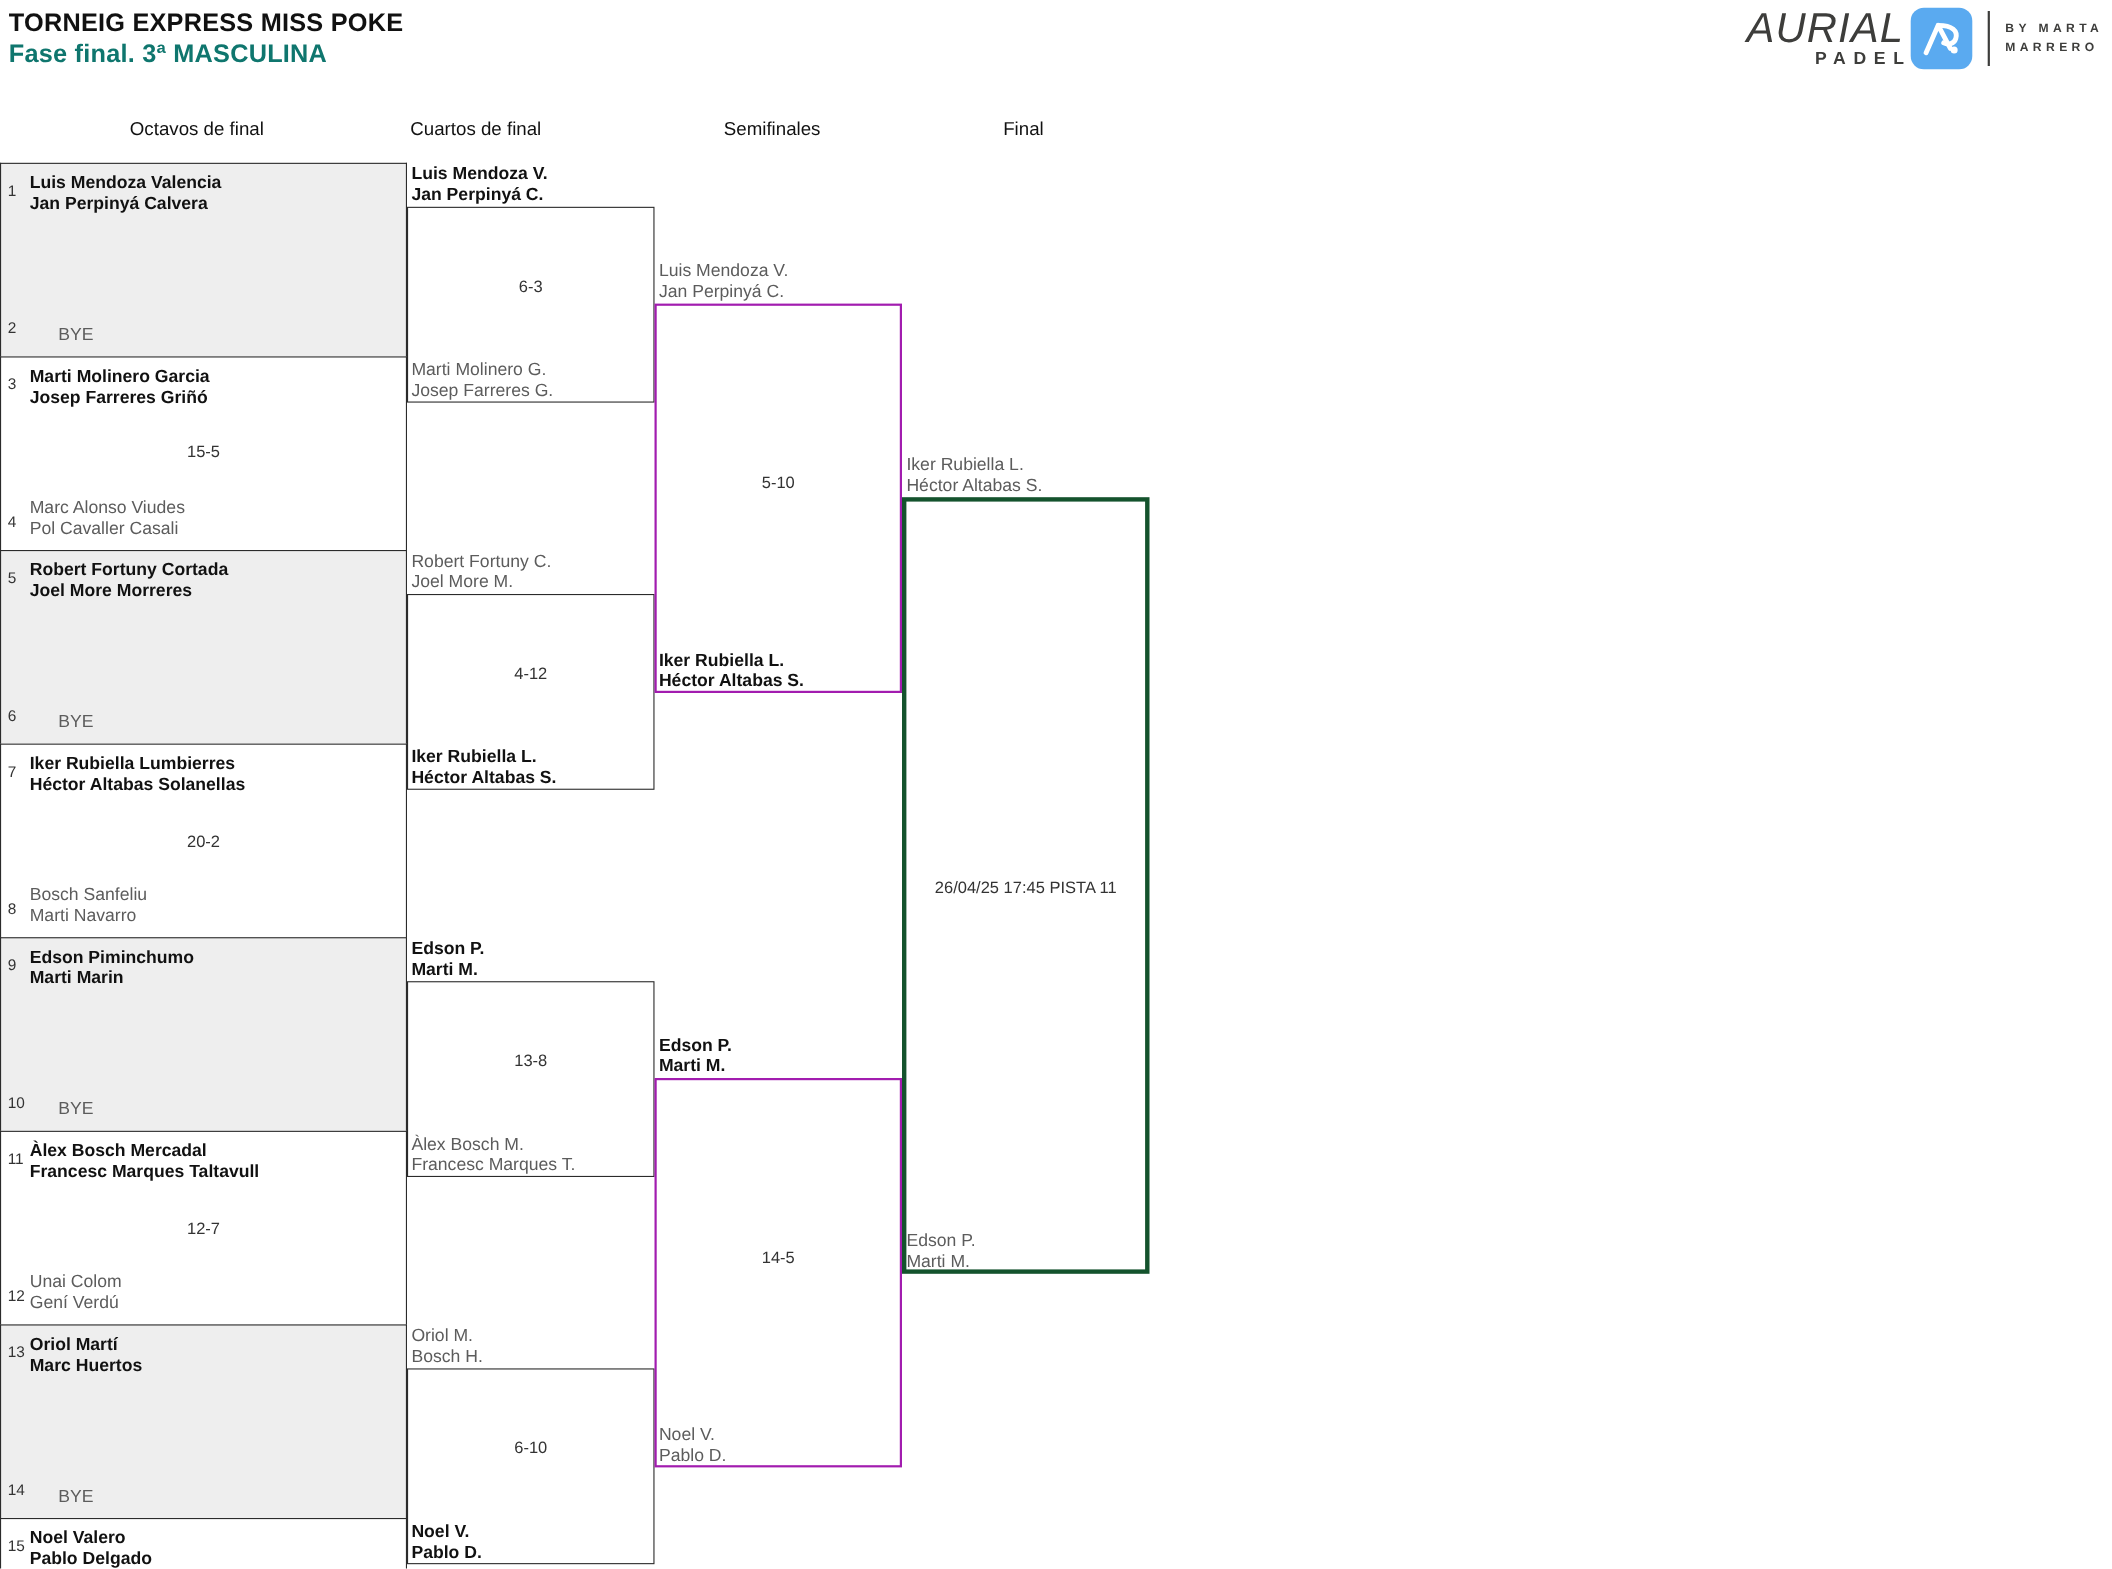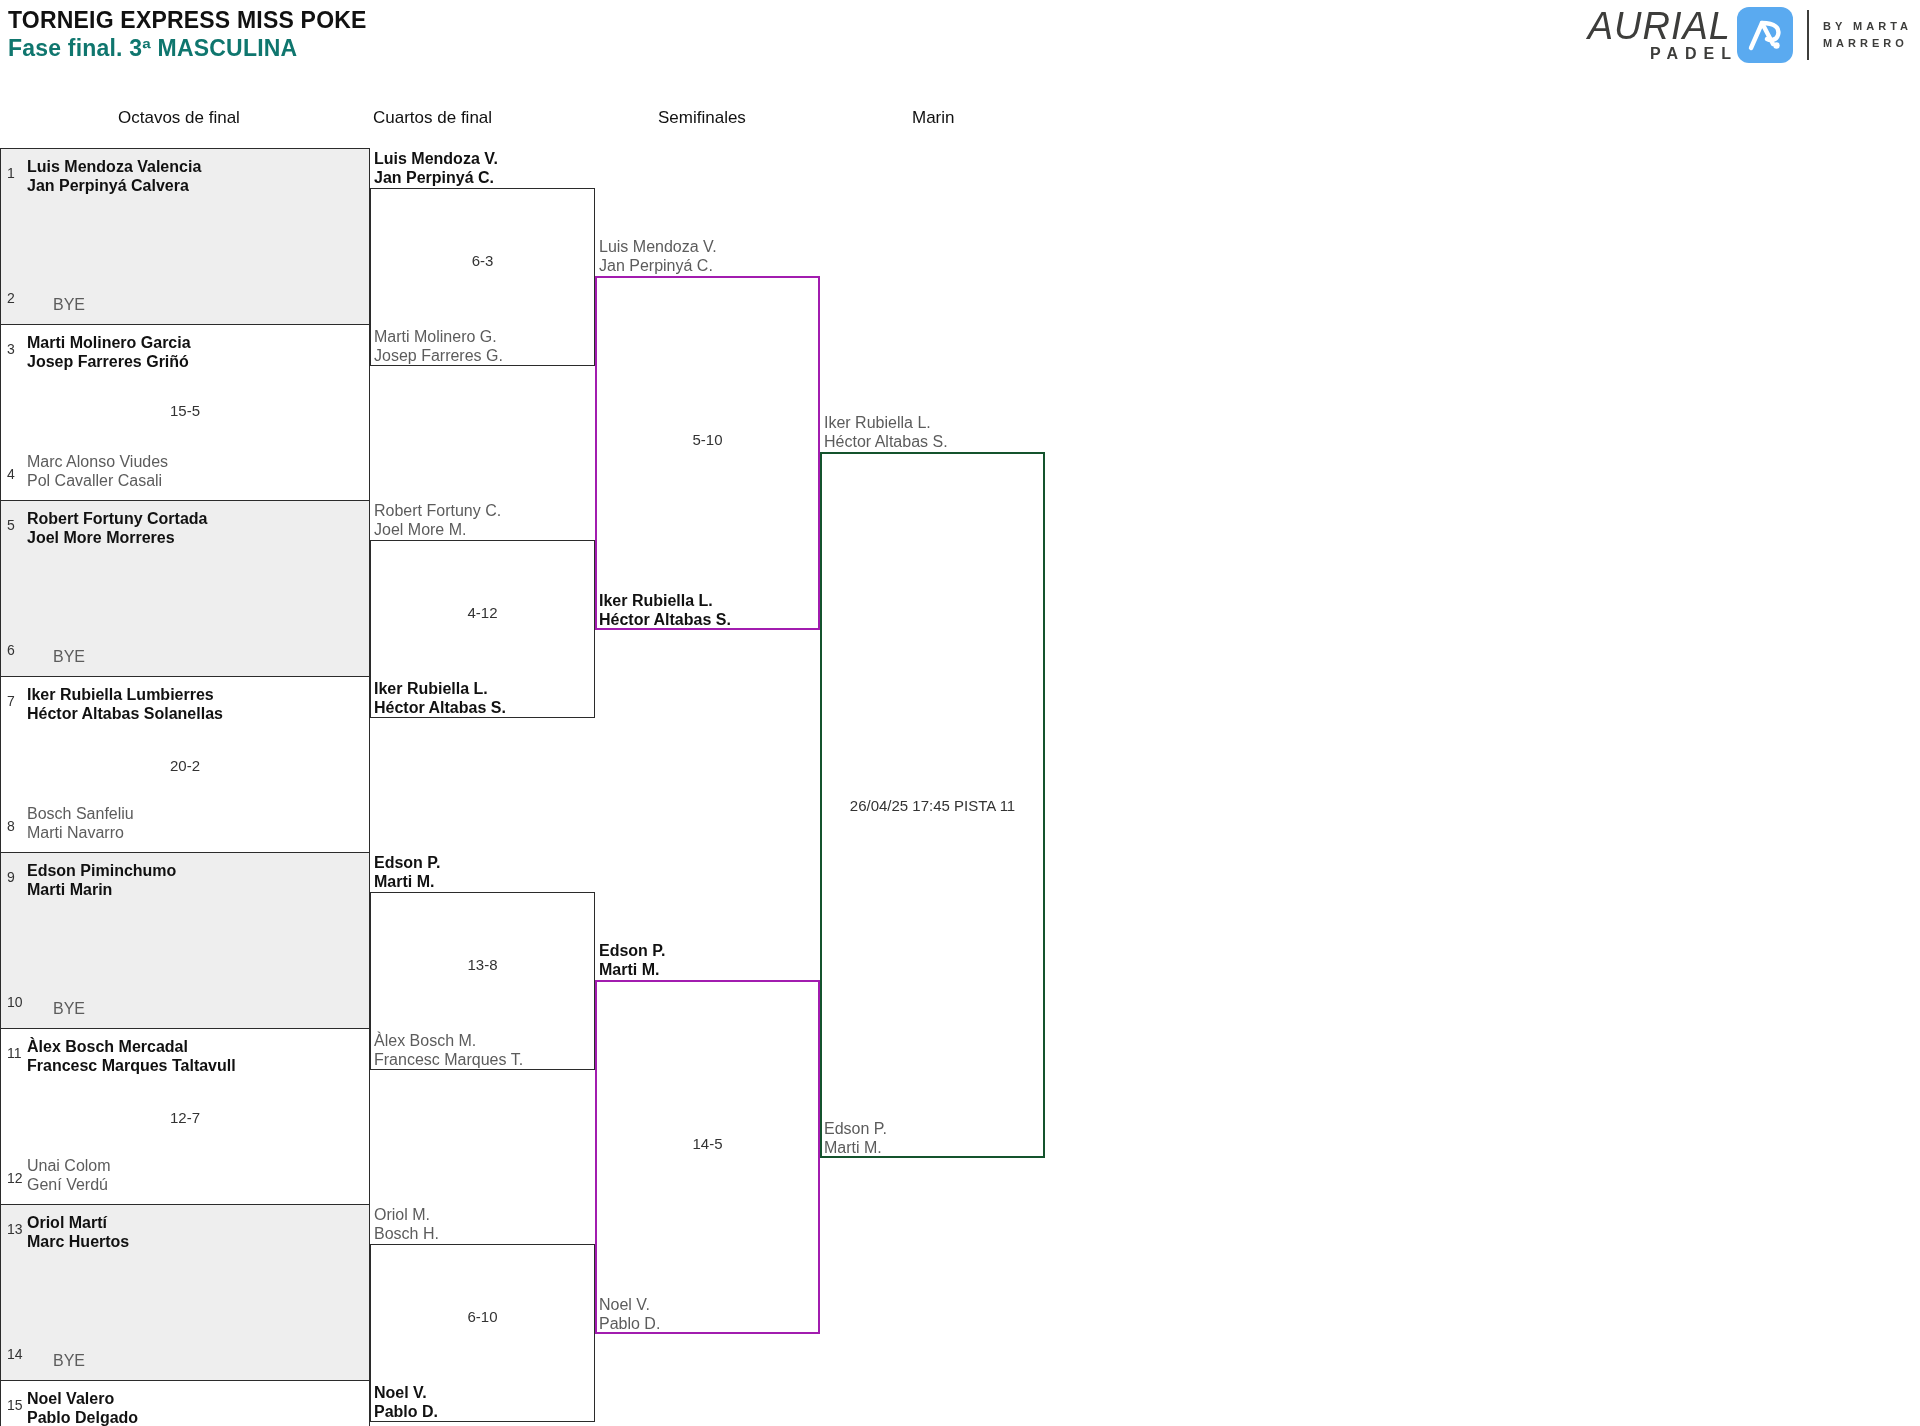--- a/index.html
+++ b/index.html
@@ -94,21 +94,21 @@
   }
 
   
   #sf { left: 595px; top: 148px; width: 225px; }
   .sf-box { position: absolute; left: 0; width: 225px; border: 2px solid #a21caf; }
   .sf-team { position: absolute; left: 4px; }
   .sf-score { position: absolute; left: 0; width: 100%; text-align: center; font-size: 15px; color: #333; }
 
   
   #fn { left: 820px; top: 148px; width: 225px; }
-  .fn-box { position: absolute; left: 0; width: 225px; border: 2px solid #14532d; }
+  .fn-box { position: absolute; left: 0; width: 225px; border: 4px solid #14532d; }
   .fn-team { position: absolute; left: 4px; }
   .fn-meta { position: absolute; left: 0; width: 100%; text-align: center; font-size: 15px; color: #333; }
 </style>
 </head>
 <body>
 
 <div id="page">
 
   <div class="title-block">
     <div class="title-line1">TORNEIG EXPRESS MISS POKE</div>
@@ -130,21 +130,21 @@
     <div class="logo-sep"></div>
     <div class="logo-by">
       <span>BY  MARTA</span>
       <span>MARRERO</span>
     </div>
   </div>
 
   <div class="round-head" id="h-r16" style="left: 118px;">Octavos de final</div>
   <div class="round-head" id="h-qf" style="left: 373px;">Cuartos de final</div>
   <div class="round-head" id="h-sf" style="left: 658px;">Semifinales</div>
-  <div class="round-head" id="h-fn" style="left: 912px;">Marin</div>
+  <div class="round-head" id="h-fn" style="left: 912px;">Final</div>
 
   <div class="col" id="r16">
       <div class="r16-match shade">
         <div class="r16-team top">
           <div class="r16-seed">1</div>
           <div style="padding-left: 0px;">
             <div class="nm win">Luis Mendoza Valencia</div>
             <div class="nm win">Jan Perpinyá Calvera</div>
           </div>
         </div>

